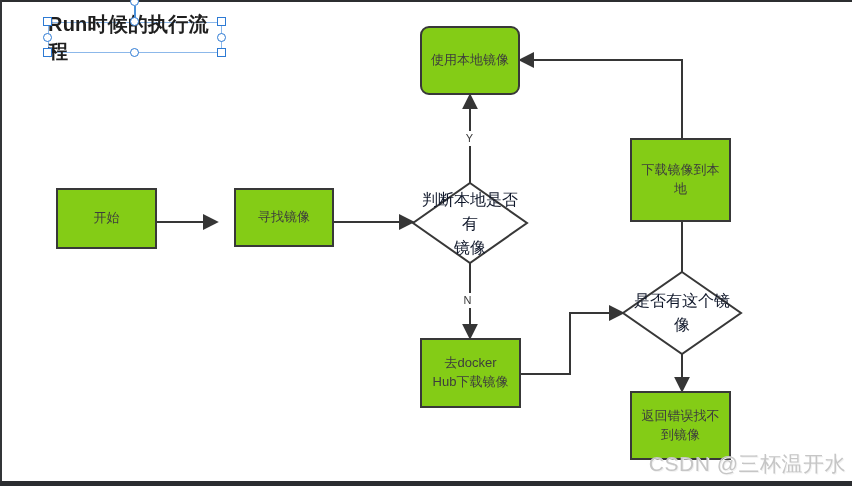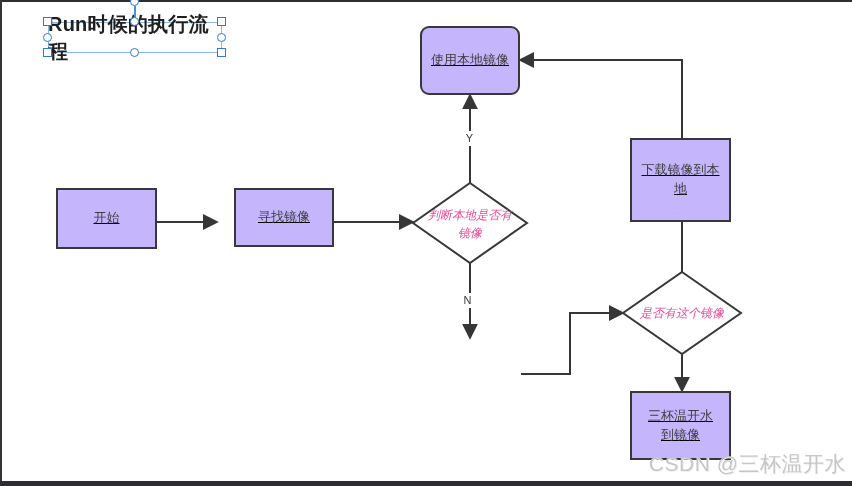--- a/index.html
+++ b/index.html
@@ -18,36 +18,35 @@
   .frame-bottom { position:absolute; left:0; bottom:0; width:852px; height:5px; background:#2b2d30; }
 
   
   svg.layer { position:absolute; left:0; top:0; }
   .edge { fill:none; stroke:#363636; stroke-width:2; }
   .diamond { fill:#ffffff; stroke:#383838; stroke-width:2; }
 
   
   .node {
     position:absolute;
-    background:#c4b5fd;
+    background:#84cc16;
     border:2px solid #383838;
     display:flex; align-items:center; justify-content:center;
     text-align:center;
-    text-decoration:underline;
   }
   .node.rounded { border-radius:9px; }
   .nlabel {
     font-size:13px; color:#3d3d3d; line-height:1.45;
     white-space:pre-line; padding:0 8px; font-weight:500;
   }
   
   .dlabel {
     position:absolute; display:flex; align-items:center; justify-content:center;
-    text-align:center; font-size:12px; color:#ec4899; line-height:1.5;
-    white-space:pre-line; font-weight:500;font-style:italic;
+    text-align:center; font-size:16px; color:#0f172a; line-height:1.5;
+    white-space:pre-line; font-weight:500;
   }
   
   .edge-label {
     position:absolute; background:#ffffff; color:#3a3a3a;
     font-size:11px; line-height:15px; text-align:center;
     width:15px; height:15px; font-weight:500;
   }
 
   
   .title-box {
@@ -109,23 +108,27 @@
 
   <div class="node rounded" style="left:420px;top:26px;width:100px;height:69px">
     <span class="nlabel">使用本地镜像</span>
   </div>
 
   <div class="node" style="left:630px;top:138px;width:101px;height:84px">
     <span class="nlabel">下载镜像到本
 地</span>
   </div>
 
+  <div class="node" style="left:420px;top:338px;width:101px;height:70px">
+    <span class="nlabel">去docker
+Hub下载镜像</span>
+  </div>
 
   <div class="node" style="left:630px;top:391px;width:101px;height:69px">
-    <span class="nlabel">三杯温开水
+    <span class="nlabel">返回错误找不
 到镜像</span>
   </div>
 
   <div class="dlabel" style="left:422px;top:197px;width:96px;height:54px">判断本地是否有
 镜像</div>
   <div class="dlabel" style="left:634px;top:299px;width:96px;height:28px">是否有这个镜像</div>
 
   <div class="edge-label" style="left:462px;top:131px">Y</div>
   <div class="edge-label" style="left:460px;top:293px">N</div>
 

